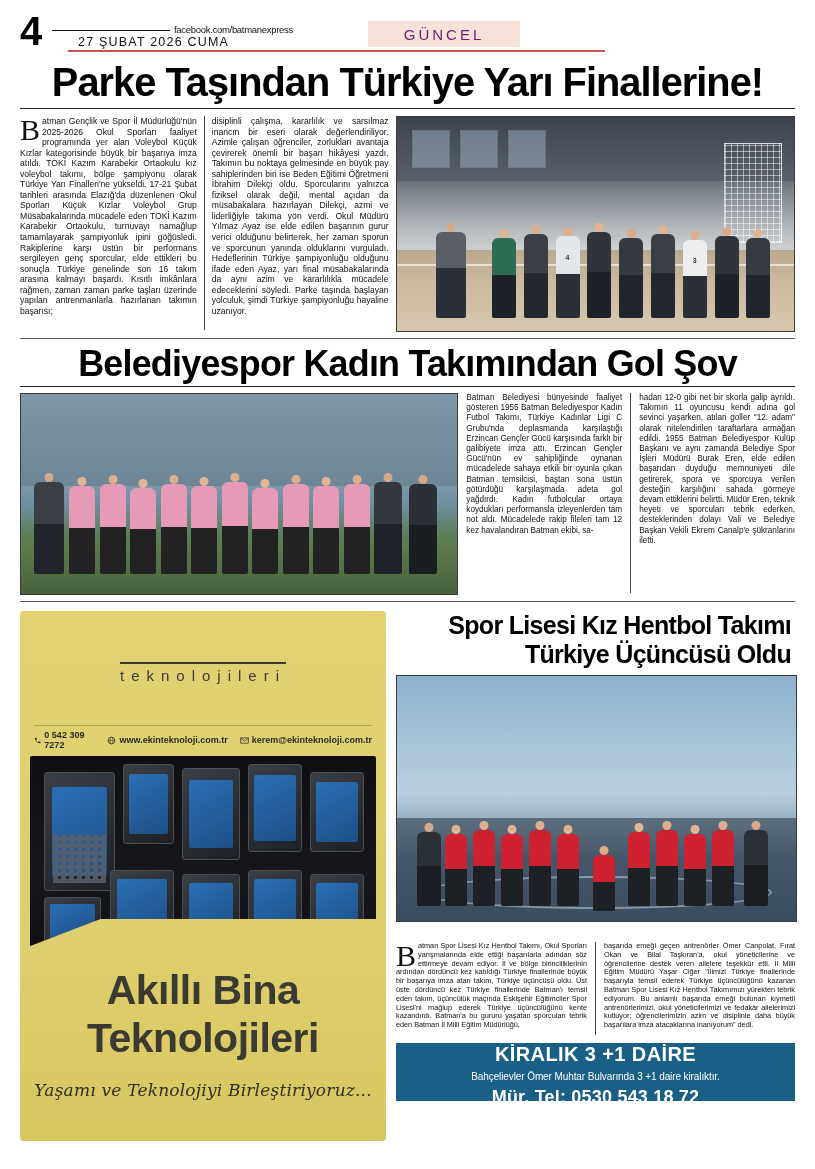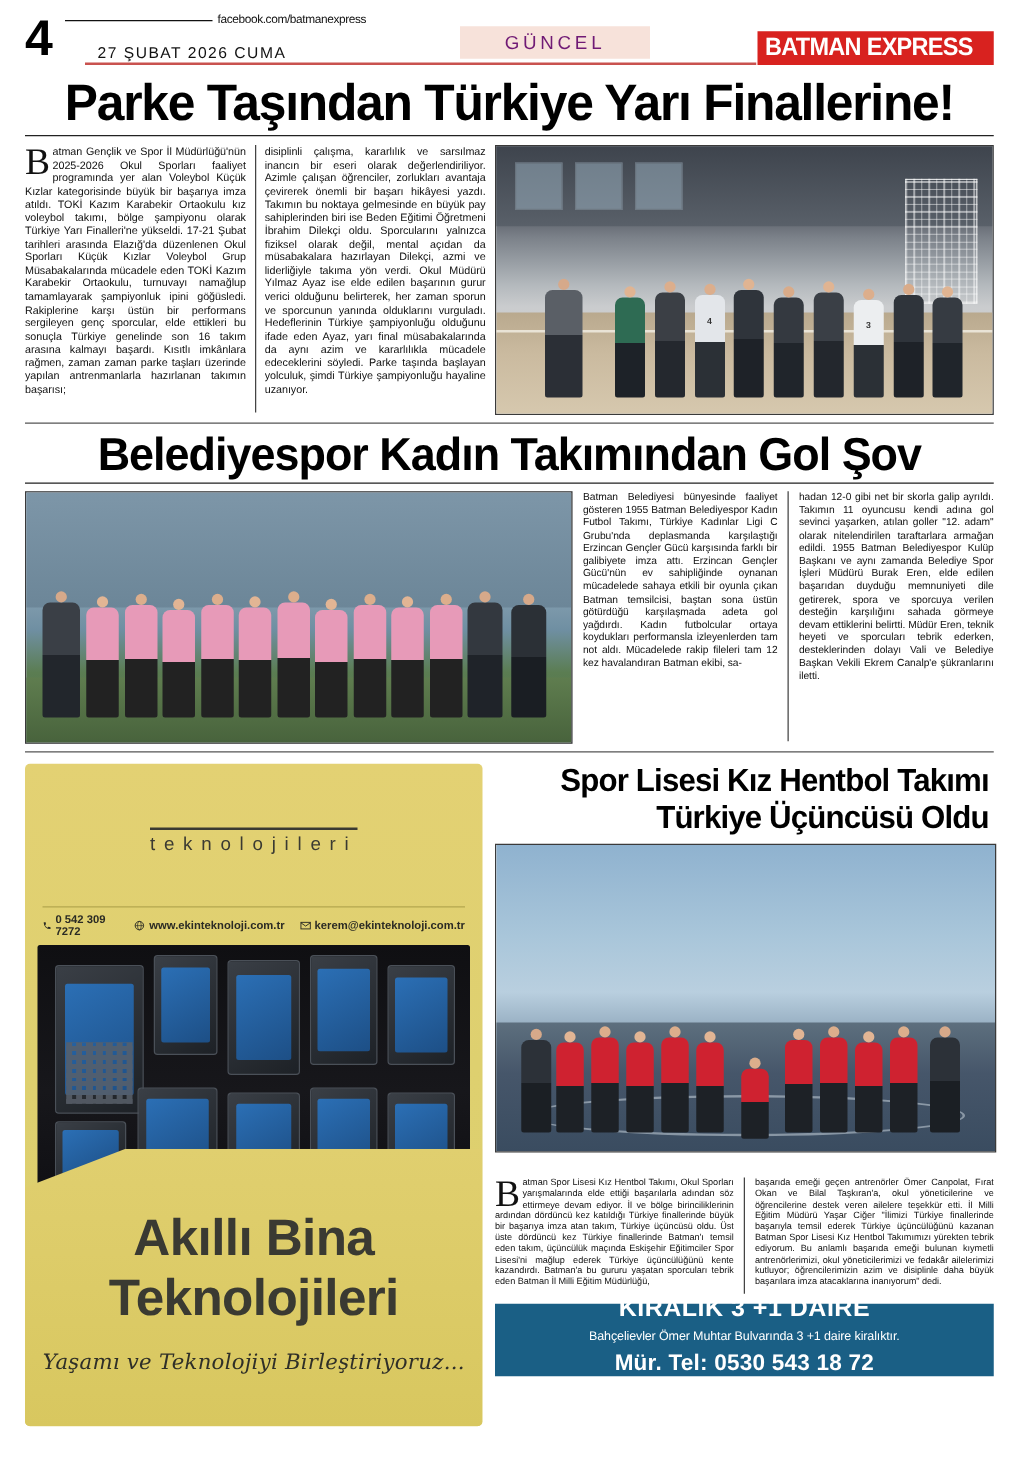--- a/index.html
+++ b/index.html
@@ -63,21 +63,21 @@
     font-size: 9.5px;
     letter-spacing: -0.3px;
     color: #111;
     white-space: nowrap;
     font-family: "Liberation Sans", sans-serif;
   }
   .date-text {
     font-size: 12.5px;
     letter-spacing: 1.2px;
     color: #111;
-    margin-top: 14px;
+    margin-top: 0;
     padding-left: 26px;
     white-space: nowrap;
     font-family: "Liberation Sans", sans-serif;
   }
   .section-badge {
     position: absolute;
     left: 348px;
     bottom: 5px;
     width: 152px;
     height: 26px;
@@ -422,21 +422,21 @@
     justify-content: flex-end;
   }
   .col3 { width: 193px; font-size: 7.3px; line-height: 8.8px; }
   .ad-kiralik {
     margin-top: 8px;
     background: #1a5f85;
     height: 58px;
     display: flex;
     flex-direction: column;
     align-items: center;
-    justify-content: flex-end;
+    justify-content: flex-start;
     gap: 5px;
     color: #fff;
   }
   .kiralik-title { font-size: 20px; font-weight: bold; letter-spacing: .4px; }
   .kiralik-sub { font-size: 10px; letter-spacing: -0.1px; }
   .kiralik-tel { font-size: 18px; font-weight: bold; letter-spacing: .2px; }
 
   .vrule { border-left: 1px solid #444; }
   .framebox { border: 1px solid #3a3a3a; }
 </style>
@@ -453,23 +453,20 @@
         <div class="social-rule"></div>
         <div class="social-text">facebook.com/batmanexpress</div>
       </div>
       <div class="date-text">27 ŞUBAT 2026 CUMA</div>
     </div>
 
     <div class="section-badge">
       <span>GÜNCEL</span>
     </div>
 
-    <div class="brand-logo">
-      <span>BATMAN EXPRESS</span>
-    </div>
 
     <div class="masthead-rule"></div>
   </div>
 
   <div class="headline-1">Parke Taşından Türkiye Yarı Finallerine!</div>
   <div class="rule-thin" style="margin-top:4px;"></div>
 
   <div class="article-1">
     <div class="col-text dropcap">Batman Gençlik ve Spor İl Müdürlüğü'nün 2025-2026 Okul Sporları faaliyet programında yer alan Voleybol Küçük Kızlar kategorisinde büyük bir başarıya imza atıldı. TOKİ Kazım Karabekir Ortaokulu kız voleybol takımı, bölge şampiyonu olarak Türkiye Yarı Finalleri'ne yükseldi. 17-21 Şubat tarihleri arasında Elazığ'da düzenlenen Okul Sporları Küçük Kızlar Voleybol Grup Müsabakalarında mücadele eden TOKİ Kazım Karabekir Ortaokulu, turnuvayı namağlup tamamlayarak şampiyonluk ipini göğüsledi. Rakiplerine karşı üstün bir performans sergileyen genç sporcular, elde ettikleri bu sonuçla Türkiye genelinde son 16 takım arasına kalmayı başardı. Kısıtlı imkânlara rağmen, zaman zaman parke taşları üzerinde yapılan antrenmanlarla hazırlanan takımın başarısı;</div>
     <div class="vrule"></div>

